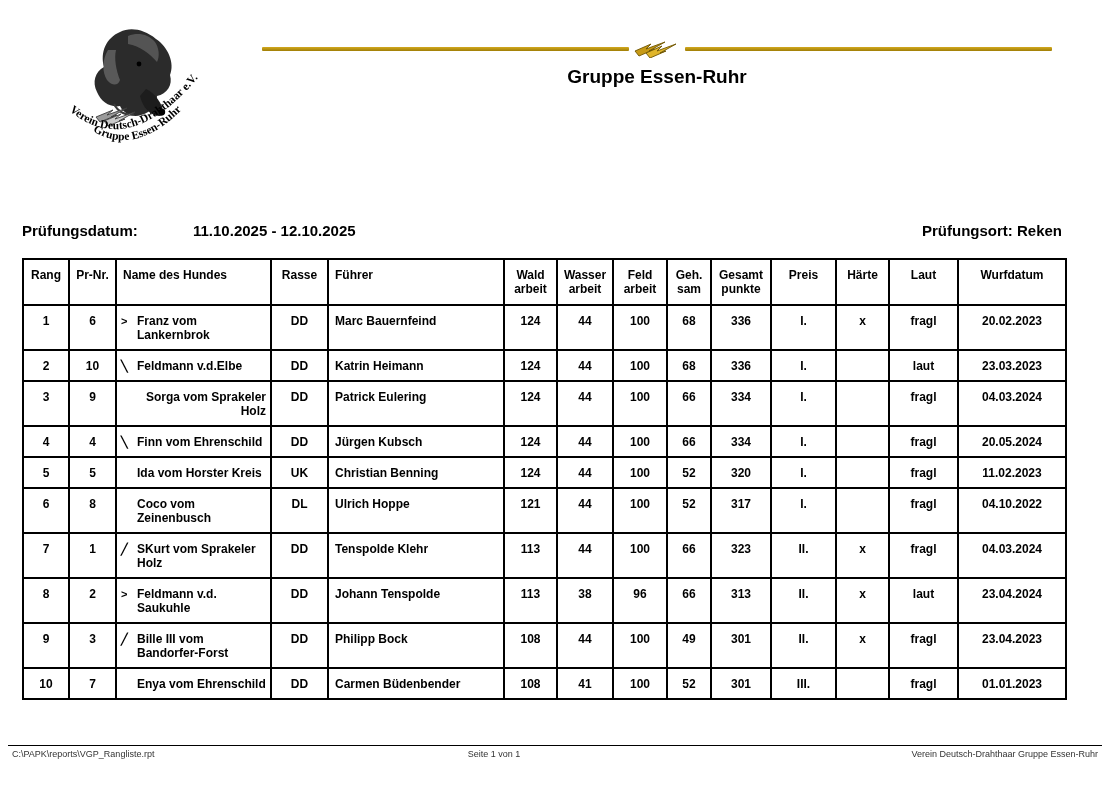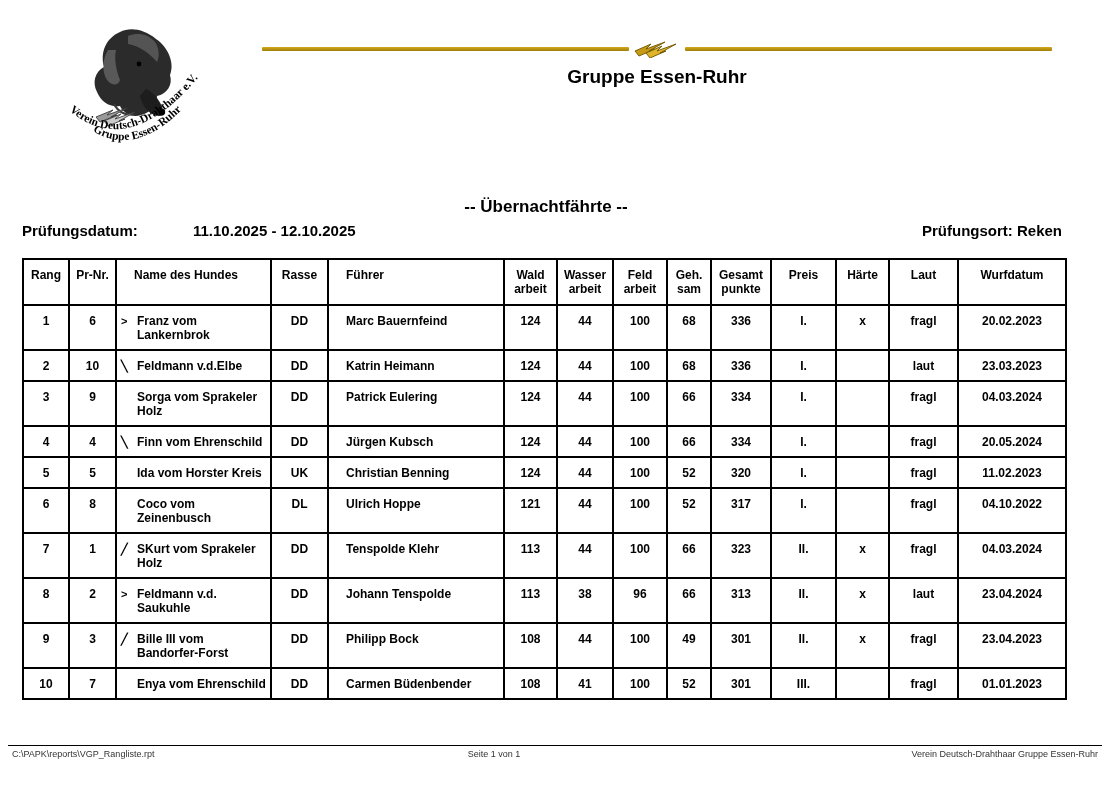--- a/index.html
+++ b/index.html
@@ -27,21 +27,21 @@
   .meta-date-label{position:absolute;left:22px;top:0;}
   .meta-date-value{position:absolute;left:169px;top:0;margin-left:24px;}
   .meta-location{position:absolute;right:48px;top:0;}
   
   .rank-table{position:absolute;left:22px;top:258px;border-collapse:collapse;table-layout:fixed;}
   .rank-table th,.rank-table td{
     border:2px solid #000;vertical-align:top;font-size:12px;font-weight:bold;
     padding:8px 4px 7px;overflow:hidden;line-height:14px;
   }
   .rank-table th{height:46px;box-sizing:border-box;text-align:center;}
-  .rank-table th.al,.rank-table td.al{text-align:left;padding-left:17px;}
+  .rank-table th.al,.rank-table td.al{text-align:left;padding-left:6px;}
   .rank-table td.ac{text-align:center;}
   .nwrap{display:flex;align-items:flex-start;}
   .sym{flex:0 0 16px;font-size:11px;line-height:14px;color:#000;}
   .nm{flex:0 0 129px;max-width:129px;}
   
   .footer-line{position:absolute;left:8px;right:8px;top:745px;border-top:1.5px solid #000;}
   .footer{position:absolute;left:0;top:749px;width:1110px;font-size:9px;color:#333;font-weight:normal;}
   .footer .f-left{position:absolute;left:12px;top:0;}
   .footer .f-center{position:absolute;left:0;width:988px;text-align:center;top:0;}
   .footer .f-right{position:absolute;right:12px;top:0;}
@@ -85,23 +85,20 @@
       <div class="seg"></div>
       <svg class="emblem" width="46" height="18" viewBox="0 0 46 18">
         <path d="M1,11 L17,4 L12,9 L31,2 L15,11 L21,9 L5,16 Z" fill="#c79a16" stroke="#6e5500" stroke-width="0.9"></path>
         <path d="M12,13 L28,6 L23,11 L42,4 L26,13 L32,11 L16,18 Z" fill="#e0b52a" stroke="#6e5500" stroke-width="0.9"></path>
       </svg>
       <div class="seg"></div>
     </div>
     <div class="group-name">Gruppe Essen-Ruhr</div>
   </div>
 
-  <div class="subtitle-wrap">
-    <span class="doc-subtitle">-- Übernachtfährte --</span>
-  </div>
 
   <div class="meta-row">
     <span class="meta-date-label">Prüfungsdatum:</span>
     <span class="meta-date-value">11.10.2025 - 12.10.2025</span>
     <span class="meta-location">Prüfungsort: Reken</span>
   </div>
 
   <table class="rank-table">
     <colgroup>
         <col style="width: 46px;">
@@ -209,21 +206,21 @@
           <td class="ac">68</td>
           <td class="ac">336</td>
           <td class="ac">I.</td>
           <td class="ac"></td>
           <td class="ac">laut</td>
           <td class="ac">23.03.2023</td>
         </tr>
         <tr>
           <td class="ac">3</td>
           <td class="ac">9</td>
-          <td class="al" style="padding-left: 4px;">
+          <td class="al" style="padding-left: 4px; text-align: right;">
             <div class="nwrap">
               <span class="sym"></span>
               <span class="nm">Sorga vom Sprakeler Holz</span>
             </div>
           </td>
           <td class="ac">DD</td>
           <td class="al">Patrick Eulering</td>
           <td class="ac">124</td>
           <td class="ac">44</td>
           <td class="ac">100</td>

